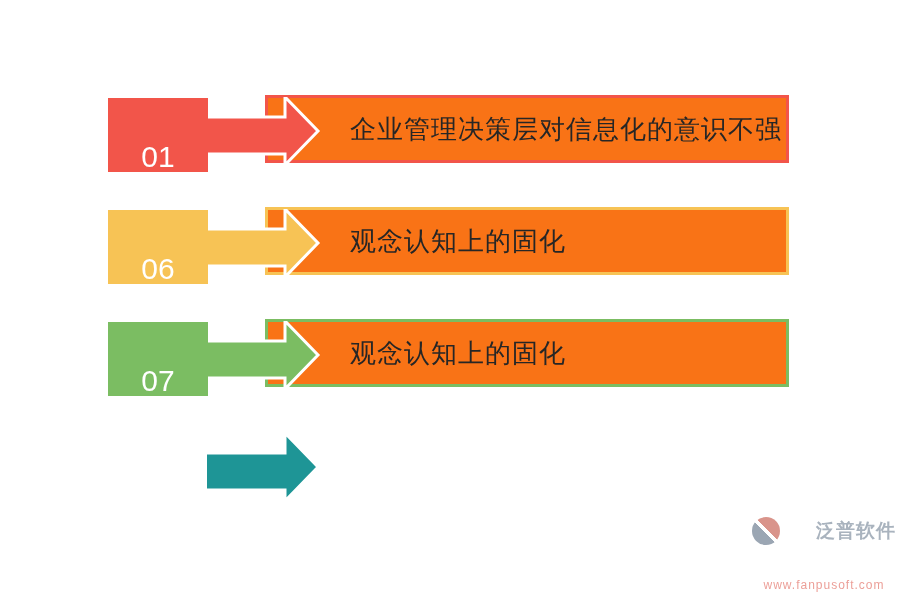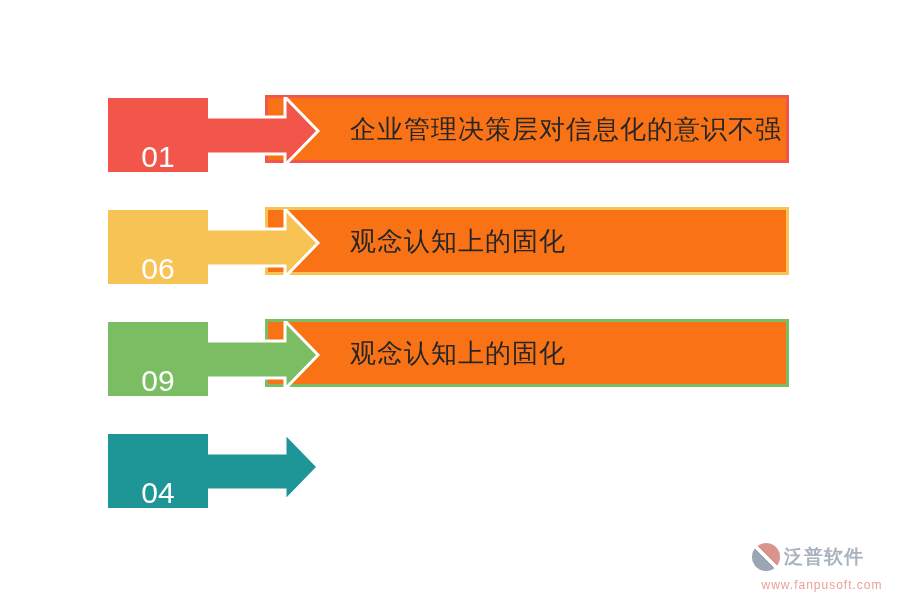--- a/index.html
+++ b/index.html
@@ -34,35 +34,36 @@
   }
   .arrow{
     position:absolute;left:207px;top:2px;width:115px;height:68px;
     overflow:hidden;
   }
   .arrow polygon{fill:var(--c);stroke:#ffffff;stroke-width:3;stroke-linejoin:miter;}
   .watermark{
     position:absolute;right:8px;bottom:8px;width:140px;
     display:grid;grid-template-columns:32px 1fr;grid-template-rows:auto auto;
     align-items:center;
+    gap:32px;
   }
   .logo-icon{
     grid-row:1;grid-column:1;
     width:28px;height:28px;border-radius:50%;
     background:linear-gradient(225deg,#d9948b 0 46%,#ffffff 46% 54%,#9ba6b3 54% 100%);
   }
   .brand-name{
     grid-row:1;grid-column:2;
     font-size:19px;font-weight:bold;color:#a9b3be;
     letter-spacing:1px;white-space:nowrap;
   }
   .brand-url{
     grid-row:2;grid-column:1 / span 2;
     font-size:12px;color:#ec9f98;letter-spacing:1px;text-align:center;
-    margin-top:7px;white-space:nowrap;
+    margin-top:1px;white-space:nowrap;
   }
 </style>
 </head>
 <body>
 
 <div id="stage">
 
   <div class="row" style="top: 95px; --c: #f2554a;">
     <div class="labelbox">
       <span class="label">企业管理决策层对信息化的意识不强</span>
@@ -88,31 +89,28 @@
   </div>
 
   <div class="row" style="top: 319px; --c: #7bbd62;">
     <div class="labelbox">
       <span class="label">观念认知上的固化</span>
     </div>
     <svg class="arrow" viewBox="0 0 115 68">
       <polygon points="-6,20 78,20 78,0 111,34 78,68 78,57 -6,57"></polygon>
     </svg>
     <div class="numblock">
-      <span class="num">09</span>
+      <span class="num">07</span>
     </div>
   </div>
 
   <div class="row" style="top: 431px; --c: #1e9596;">
     <svg class="arrow" viewBox="0 0 115 68">
       <polygon points="-6,20 78,20 78,0 111,34 78,68 78,57 -6,57"></polygon>
     </svg>
-    <div class="numblock">
-      <span class="num">04</span>
-    </div>
   </div>
 
   <div class="watermark">
     <span class="logo-icon"></span>
     <span class="brand-name" style="color: rgb(169, 179, 190);">泛普软件</span>
     <span class="brand-url" style="color: rgb(236, 159, 152);">www.fanpusoft.com</span>
   </div>
 
 </div>
 

